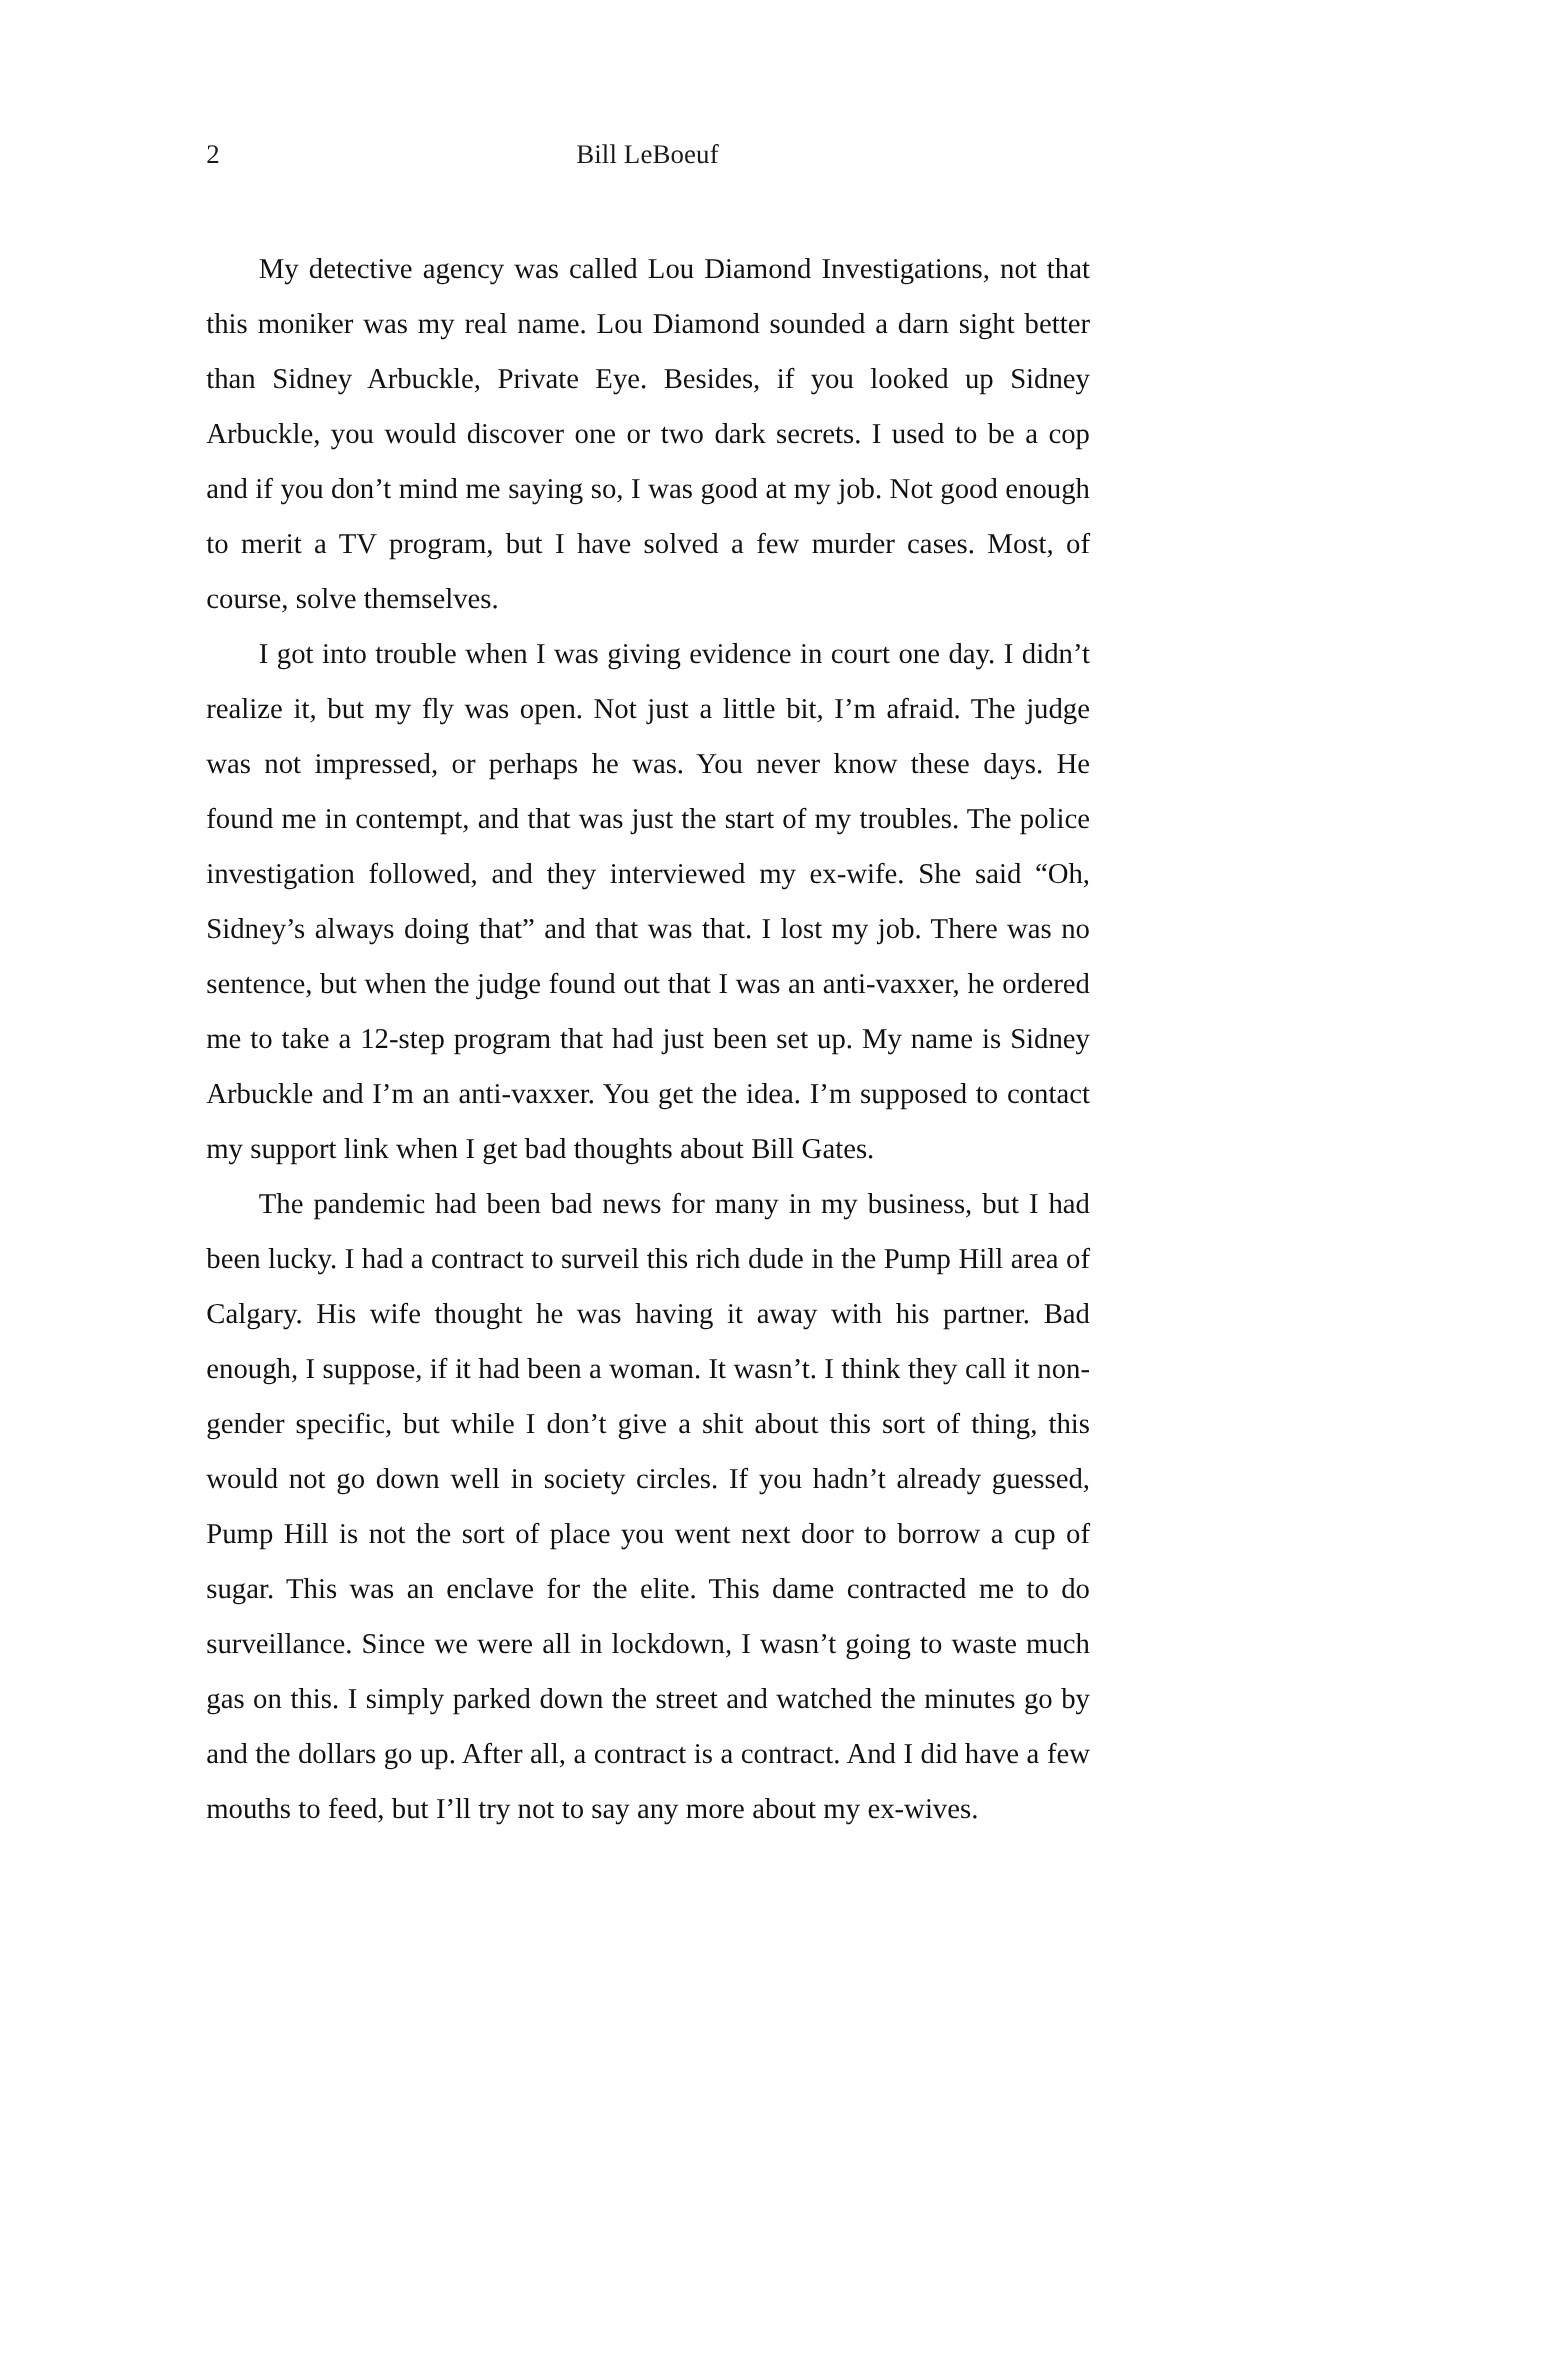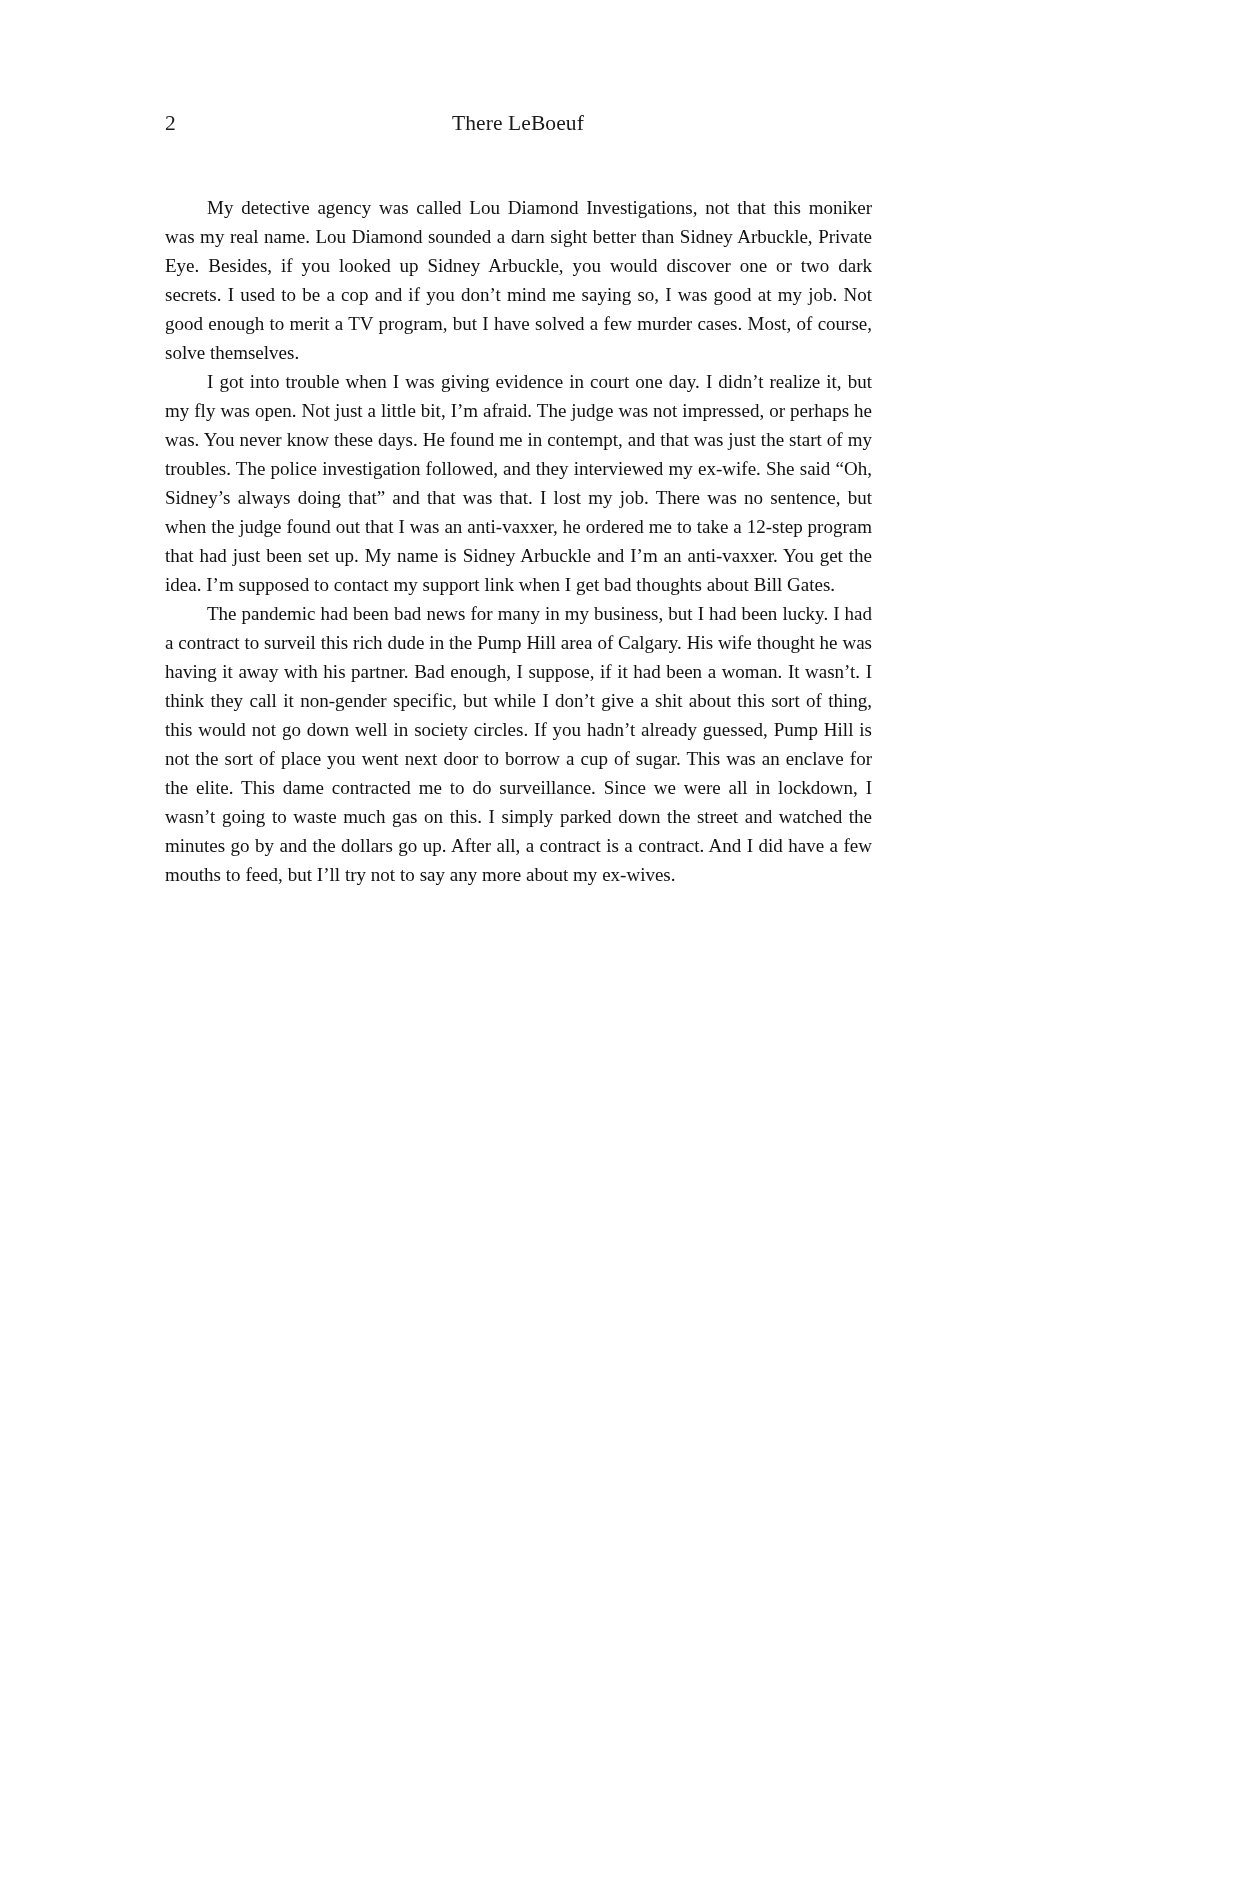--- a/index.html
+++ b/index.html
@@ -52,22 +52,22 @@
   
   .textblock {
     position: absolute;
     left: 165px;
     top: 193px;
     width: 707px;
   }
 
   .textblock p {
     margin: 0;
-    font-size: 19px;
-    line-height: 29px;
+    font-size: 23px;
+    line-height: 44px;
     text-align: justify;
     text-justify: inter-word;
     text-indent: 42px;
     color: #111111;
     word-spacing: 0.1px;
     hyphens: none;
     -webkit-hyphens: none;
   }
 
   
@@ -79,21 +79,21 @@
     text-align: justify;
   }
 </style>
 </head>
 <body>
 
 <div class="page">
 
   <div class="running-head">
     <span class="folio">2</span>
-    <span class="head-title">There LeBoeuf</span>
+    <span class="head-title">Bill LeBoeuf</span>
   </div>
 
   <div class="textblock">
     <p>My detective agency was called Lou Diamond Investigations, not that this moniker was my real name. Lou Diamond sounded a darn sight better than Sidney Arbuckle, Private Eye. Besides, if you looked up Sidney Arbuckle, you would discover one or two dark secrets. I used to be a cop and if you don’t mind me saying so, I was good at my job. Not good enough to merit a TV program, but I have solved a few murder cases. Most, of course, solve themselves.</p>
     <p>I got into trouble when I was giving evidence in court one day. I didn’t realize it, but my fly was open. Not just a little bit, I’m afraid. The judge was not impressed, or perhaps he was. You never know these days. He found me in contempt, and that was just the start of my troubles. The police investigation followed, and they interviewed my ex-wife. She said “Oh, Sidney’s always doing that” and that was that. I lost my job. There was no sentence, but when the judge found out that I was an anti-vaxxer, he ordered me to take a 12-step program that had just been set up. My name is Sidney Arbuckle and I’m an anti-vaxxer. You get the idea. I’m supposed to contact my support link when I get bad thoughts about Bill Gates.</p>
     <p>The pandemic had been bad news for many in my business, but I had been lucky. I had a contract to surveil this rich dude in the Pump Hill area of Calgary. His wife thought he was having it away with his partner. Bad enough, I suppose, if it had been a woman. It wasn’t. I think they call it non-gender specific, but while I don’t give a shit about this sort of thing, this would not go down well in society circles. If you hadn’t already guessed, Pump Hill is not the sort of place you went next door to borrow a cup of sugar. This was an enclave for the elite. This dame contracted me to do surveillance. Since we were all in lockdown, I wasn’t going to waste much gas on this. I simply parked down the street and watched the minutes go by and the dollars go up. After all, a contract is a contract. And I did have a few mouths to feed, but I’ll try not to say any more about my ex-wives.</p>
   </div>
 
 </div>
 

